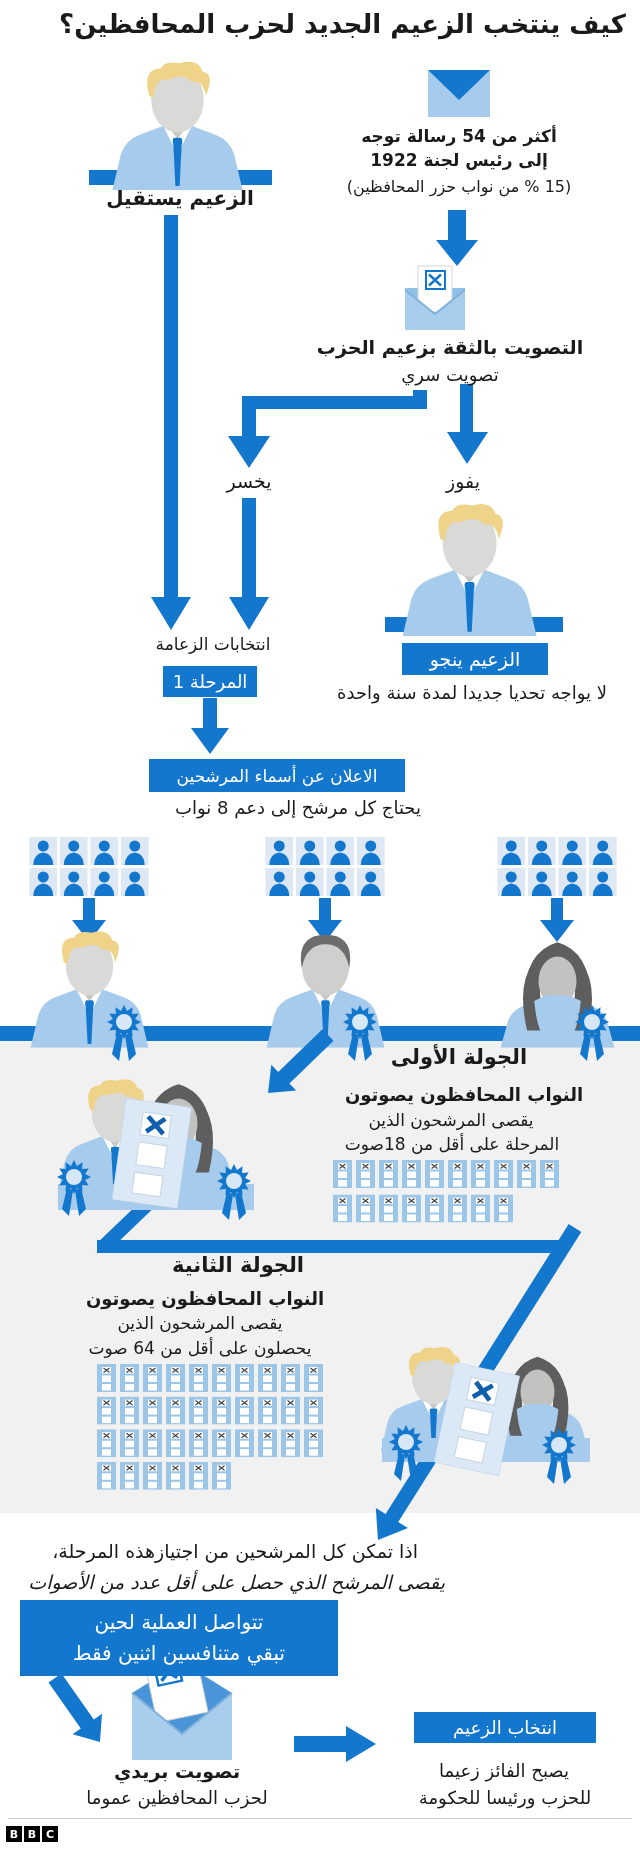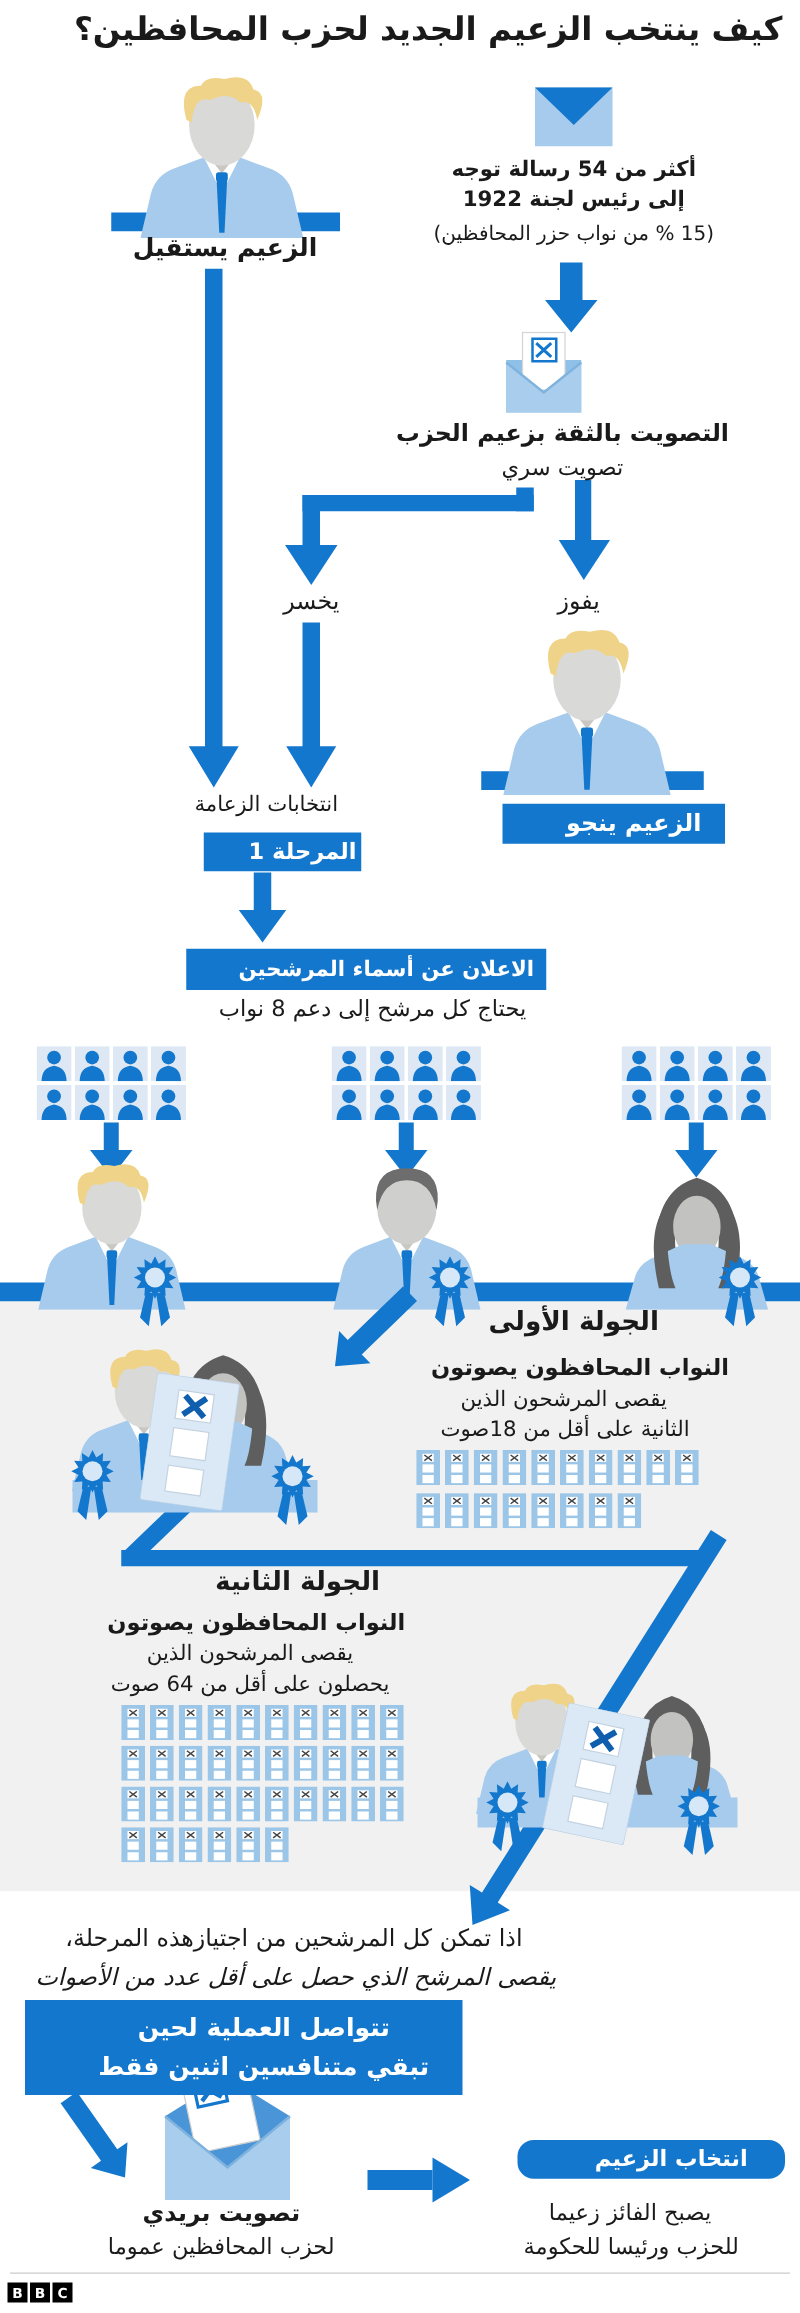--- a/index.html
+++ b/index.html
@@ -6,22 +6,22 @@
     --blue:#1377cd; --suit:#a6cbec; --tile-bg:#dde8f4; --ballot:#9cc6e8;
     --panel:#f1f1f1; --face:#d9d9d7; --blond:#efd388; --ink:#1a1a1a;
   }
   html,body{margin:0;padding:0;background:#fff;}
   #canvas{position:relative;width:640px;height:1850px;background:#fff;overflow:hidden;
           font-family:"DejaVu Sans",sans-serif;}
   svg{position:absolute;left:0;top:0;}
   .t{position:absolute;color:var(--ink);direction:rtl;white-space:nowrap;line-height:1.25;}
   .c{transform:translateX(-50%);text-align:right;}
   .b{font-weight:700;}
-  .badge{position:absolute;background:var(--blue);color:#fff;font-weight:700;direction:rtl;
-         display:flex;align-items:center;justify-content:center;white-space:nowrap;padding-left:32px;}
+  .badge{position:absolute;background:var(--blue);color:#fff;font-weight:400;direction:rtl;
+         display:flex;align-items:center;justify-content:center;white-space:nowrap;}
   .bbc-sq{position:absolute;width:16px;height:16px;background:#000;color:#fff;
           display:flex;align-items:center;justify-content:center;
           font-weight:700;font-size:11px;font-family:"DejaVu Sans",sans-serif;}
   .divider{position:absolute;left:8px;top:1818px;width:624px;height:1px;background:#ccc;}
 </style>
 </head>
 <body>
 
 <div id="canvas">
 
@@ -253,53 +253,54 @@
 
 <div class="t b c" style="left:450px;top:336px;font-size:19px;">التصويت بالثقة بزعيم الحزب</div>
 <div class="t c" style="left:450px;top:364px;font-size:18px;">تصويت سري</div>
 
 <div class="t c" style="left:249px;top:470px;font-size:19px;">يخسر</div>
 <div class="t c" style="left:463px;top:470px;font-size:19px;">يفوز</div>
 
 <div class="badge" style="left:402px;top:643px;width:146px;height:32px;font-size:19px;">
   <span>الزعيم ينجو</span>
 </div>
+<div class="t c" style="left:472px;top:682px;font-size:18px;">لا يواجه تحديا جديدا لمدة سنة واحدة</div>
 
 <div class="t c" style="left:213px;top:634px;font-size:17px;">انتخابات الزعامة</div>
 <div class="badge" style="left:163px;top:666px;width:94px;height:31px;font-size:18px;">
   <span>المرحلة 1</span>
 </div>
 
 <div class="badge" style="left:149px;top:759px;width:256px;height:33px;font-size:17px;">
   <span>الاعلان عن أسماء المرشحين</span>
 </div>
 <div class="t c" style="left:298px;top:797px;font-size:18px;">يحتاج كل مرشح إلى دعم 8 نواب</div>
 
 <div class="t b c" style="left:459px;top:1044px;font-size:21px;">الجولة الأولى</div>
 <div class="t b c" style="left:464px;top:1084px;font-size:18px;">النواب المحافظون يصوتون</div>
 <div class="t c" style="left:451px;top:1110px;font-size:17px;">يقصى المرشحون الذين</div>
-<div class="t c" style="left:452px;top:1134px;font-size:17px;">الثانية على أقل من 18صوت</div>
+<div class="t c" style="left:452px;top:1134px;font-size:17px;">المرحلة على أقل من 18صوت</div>
 
 <div class="t b c" style="left:238px;top:1252px;font-size:21px;">الجولة الثانية</div>
 <div class="t b c" style="left:205px;top:1288px;font-size:18px;">النواب المحافظون يصوتون</div>
 <div class="t c" style="left:200px;top:1313px;font-size:17px;">يقصى المرشحون الذين</div>
 <div class="t c" style="left:200px;top:1338px;font-size:17px;">يحصلون على أقل من 64 صوت</div>
 
 <div class="t" style="right:222px;top:1540px;font-size:19px;">اذا تمكن كل المرشحين من اجتيازهذه المرحلة،</div>
 <div class="t" style="right:195px;top:1571px;font-size:19px;font-style:italic;">يقصى المرشح الذي حصل على أقل عدد من الأصوات</div>
 
 <div class="badge" style="left:20px;top:1600px;width:318px;height:76px;font-size:20px;flex-direction:column;line-height:1.55;">
   <div>تتواصل العملية لحين</div>
   <div>تبقي متنافسين اثنين فقط</div>
 </div>
 
 <div class="t b c" style="left:177px;top:1760px;font-size:19px;">تصويت بريدي</div>
 <div class="t c" style="left:177px;top:1787px;font-size:18px;">لحزب المحافظين عموما</div>
 
-<div class="badge" style="left:414px;top:1712px;width:182px;height:31px;font-size:18px;border-radius:13px;">
+<div class="badge" style="left:414px;top:1712px;width:182px;height:31px;font-size:18px;">
   <span>انتخاب الزعيم</span>
 </div>
 <div class="t c" style="left:504px;top:1760px;font-size:18px;">يصبح الفائز زعيما</div>
 <div class="t c" style="left:505px;top:1787px;font-size:18px;">للحزب ورئيسا للحكومة</div>
 
 <div class="divider"></div>
 <div class="bbc-sq" style="left:6px;top:1826px;">
       <span>B</span>
     </div>
 <div class="bbc-sq" style="left:24px;top:1826px;">

